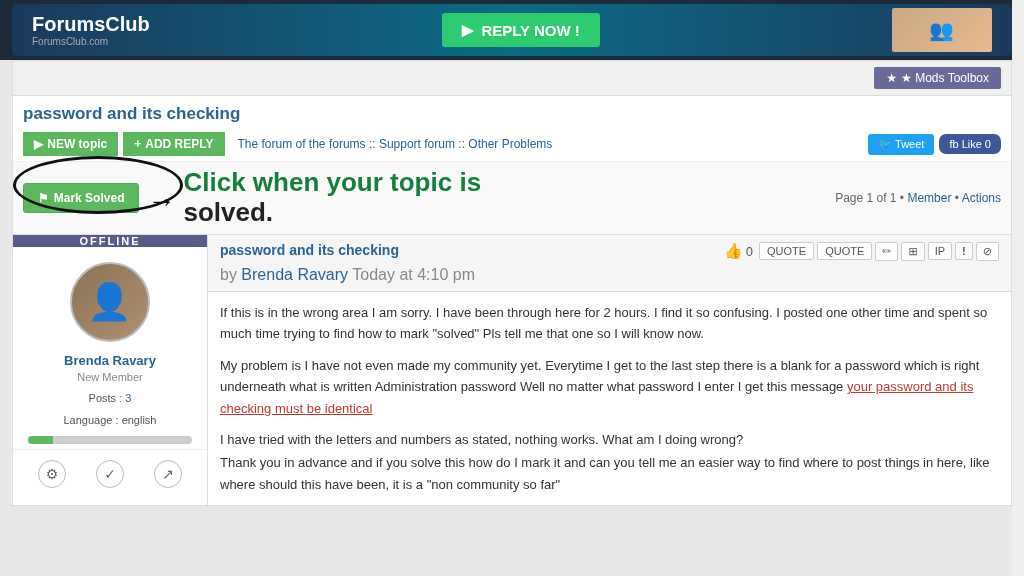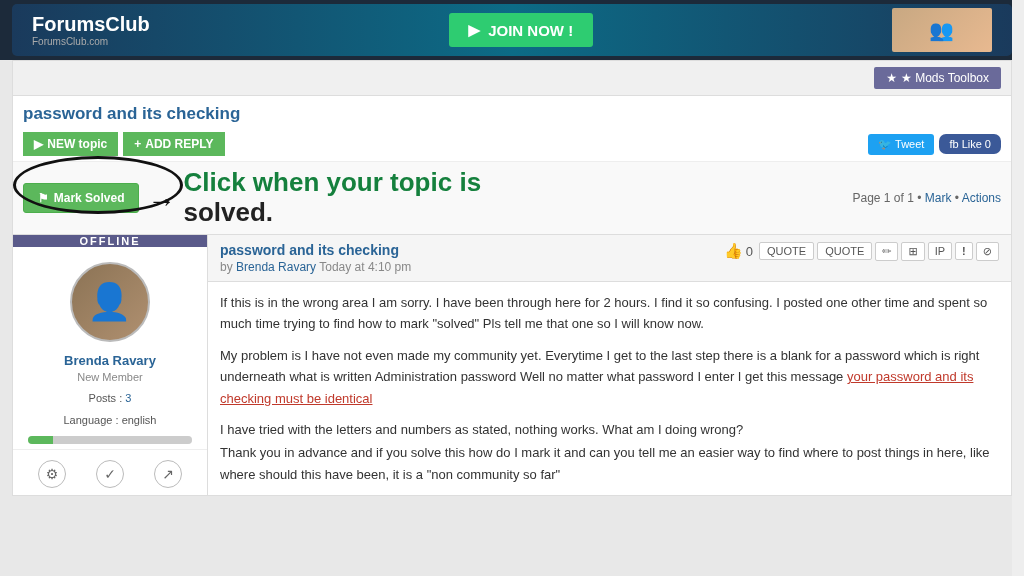--- a/index.html
+++ b/index.html
@@ -9,21 +9,21 @@
 <body>
 
 <div style="background:#1c2a3a; padding:4px 0;">
   <div style="max-width:1000px; margin:0 auto; height:52px; background:linear-gradient(90deg,#1a3a5c,#0c6b86,#1a3a5c); display:flex; align-items:center; justify-content:space-between; padding:0 20px; border-radius:5px;">
     <div style="display:flex; flex-direction:column;">
       <span style="color:white; font-size:20px; font-weight:bold;">ForumsClub</span>
       <span style="color:#aaa; font-size:10px;">ForumsClub.com</span>
     </div>
     <div style="background:#2ecc71; color:white; padding:8px 20px; border-radius:3px; font-size:15px; font-weight:bold; cursor:pointer; display:flex; align-items:center; gap:8px;">
       <span>▶</span>
-      <span>JOIN NOW !</span>
+      <span>REPLY NOW !</span>
     </div>
     <div style="width:100px; height:44px; background:linear-gradient(135deg,#c8a882,#e8b990); border-radius:2px; overflow:hidden; display:flex; align-items:center; justify-content:center; color:#fff; font-size:20px;">👥</div>
   </div>
 </div>
 
 <div style="max-width:1000px; margin:0 auto; background:#fff; border:1px solid #ddd;">
 
   <div style="background:#f0f0f0; display:flex; justify-content:flex-end; padding:6px 10px; border-bottom:1px solid #ddd;">
     <button style="background:#6a6a9a; color:white; border:none; padding:4px 12px; font-size:12px; cursor:pointer; border-radius:2px; display:flex; align-items:center; gap:4px;">
       <span>★</span>
@@ -37,20 +37,27 @@
     <div style="display:flex; align-items:center; gap:5px; flex-wrap:wrap; justify-content:space-between;">
       <div style="display:flex; align-items:center; gap:5px; flex-wrap:wrap;">
         <button style="background:#5cb85c; color:white; border:none; padding:5px 11px; font-size:12px; cursor:pointer; display:flex; align-items:center; gap:4px; font-weight:bold;">
           <span>▶</span>
           <span>NEW topic</span>
         </button>
         <button style="background:#5cb85c; color:white; border:none; padding:5px 11px; font-size:12px; cursor:pointer; display:flex; align-items:center; gap:4px; font-weight:bold;">
           <span>+</span>
           <span>ADD REPLY</span>
         </button>
+        <span style="font-size:12px; color:#555; margin-left:8px;">
+          <a href="#" style="color:#2a6496; text-decoration:none;">The forum of the forums</a>
+          <span> :: </span>
+          <a href="#" style="color:#2a6496; text-decoration:none;">Support forum</a>
+          <span> :: </span>
+          <a href="#" style="color:#2a6496; text-decoration:none;">Other Problems</a>
+        </span>
       </div>
       <div style="display:flex; align-items:center; gap:5px;">
         <button style="background:#1da1f2; color:white; border:none; padding:4px 10px; font-size:11px; cursor:pointer; border-radius:3px; display:flex; align-items:center; gap:3px;">
           <span>🐦</span>
           <span>Tweet</span>
         </button>
         <button style="background:#3b5998; color:white; border:none; padding:4px 10px; font-size:11px; cursor:pointer; border-radius:7px;">
           <span>fb Like 0</span>
         </button>
       </div>
@@ -69,21 +76,21 @@
       <div style="font-size:28px; font-weight:900; color:#111; margin-left:8px; margin-top:0; line-height:1;">→</div>
 
       <div style="margin-left:8px;">
         <div style="font-size:26px; font-weight:bold; color:#15803d; line-height:1.15;">Click when your topic is</div>
         <div style="font-size:26px; font-weight:bold; color:#222; line-height:1.15;">solved.</div>
       </div>
     </div>
     <div style="font-size:12px; color:#666; text-align:right;">
       <span>Page 1 of 1</span>
       <span> • </span>
-      <a href="#" style="color:#2a6496; text-decoration:none;">Mark</a>
+      <a href="#" style="color:#2a6496; text-decoration:none;">Member</a>
       <span> • </span>
       <a href="#" style="color:#2a6496; text-decoration:none;">Actions</a>
     </div>
   </div>
 
   <div style="display:flex;">
 
     <div style="width:195px; min-width:195px; border-right:1px solid #ddd;">
       <div style="background:#5a5a8a; color:white; text-align:center; font-size:11px; font-weight:bold; letter-spacing:2px;">
         <span>OFFLINE</span>
@@ -108,21 +115,21 @@
         <div style="width:28px; height:28px; border-radius:50%; border:1px solid #bbb; display:flex; align-items:center; justify-content:center; cursor:pointer; font-size:14px; color:#666;">✓</div>
         <div style="width:28px; height:28px; border-radius:50%; border:1px solid #bbb; display:flex; align-items:center; justify-content:center; cursor:pointer; font-size:14px; color:#666;">↗</div>
       </div>
     </div>
 
     <div style="flex:1; min-width:0;">
 
       <div style="background:#f5f5f5; padding:7px 12px; border-bottom:1px solid #ddd; display:flex; align-items:flex-start; justify-content:space-between;">
         <div>
           <a href="#" style="color:#2a6496; font-weight:bold; font-size:14px; text-decoration:none;">password and its checking</a>
-          <div style="font-size:12px; color:#888; margin-top:2px;">
+          <div style="font-size:16px; color:#888; margin-top:8px;">
             <span>by</span>
             <span> </span>
             <a href="#" style="color:#2a6496; text-decoration:none;">Brenda Ravary</a>
             <span> </span>
             <span>Today at 4:10 pm</span>
           </div>
         </div>
         <div style="display:flex; align-items:center; gap:3px;">
           <div style="display:flex; align-items:center; gap:3px; margin-right:3px;">
             <span style="color:#5cb85c; font-size:15px;">👍</span>

